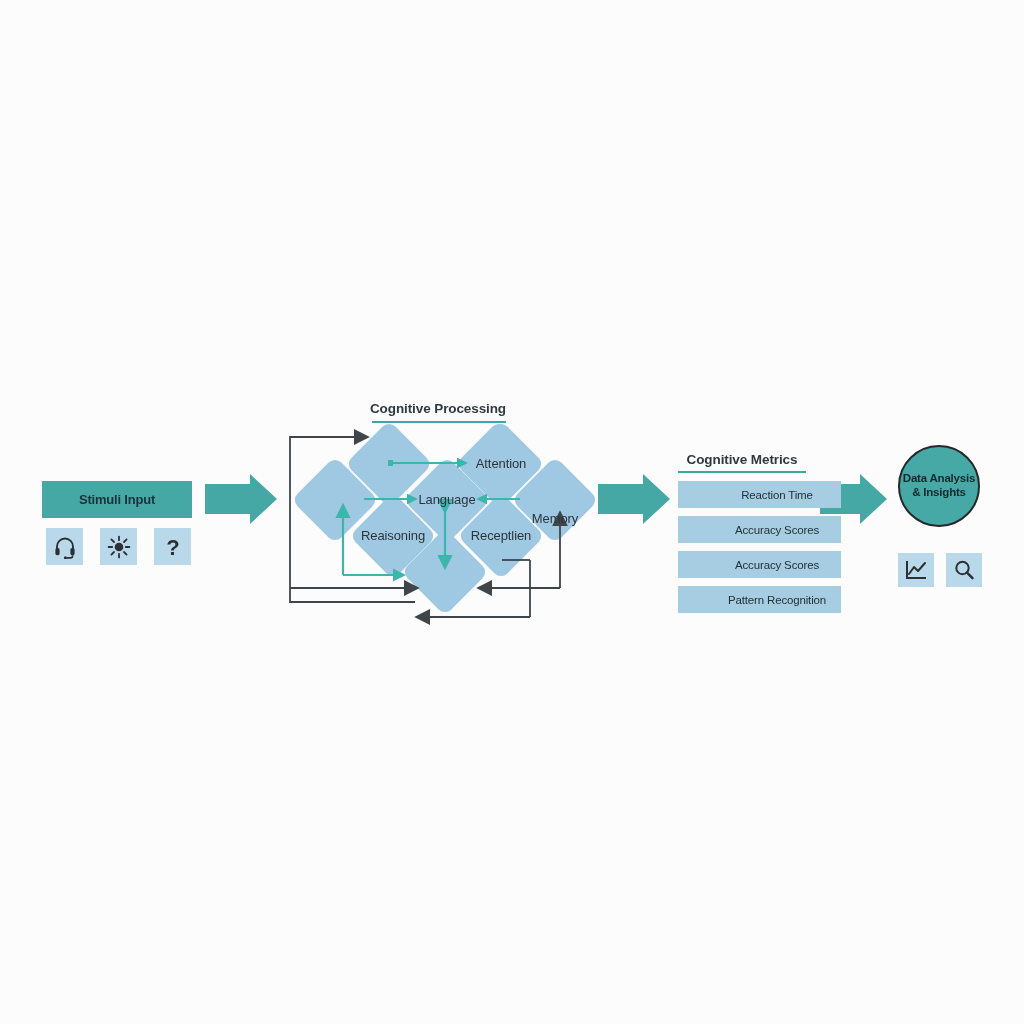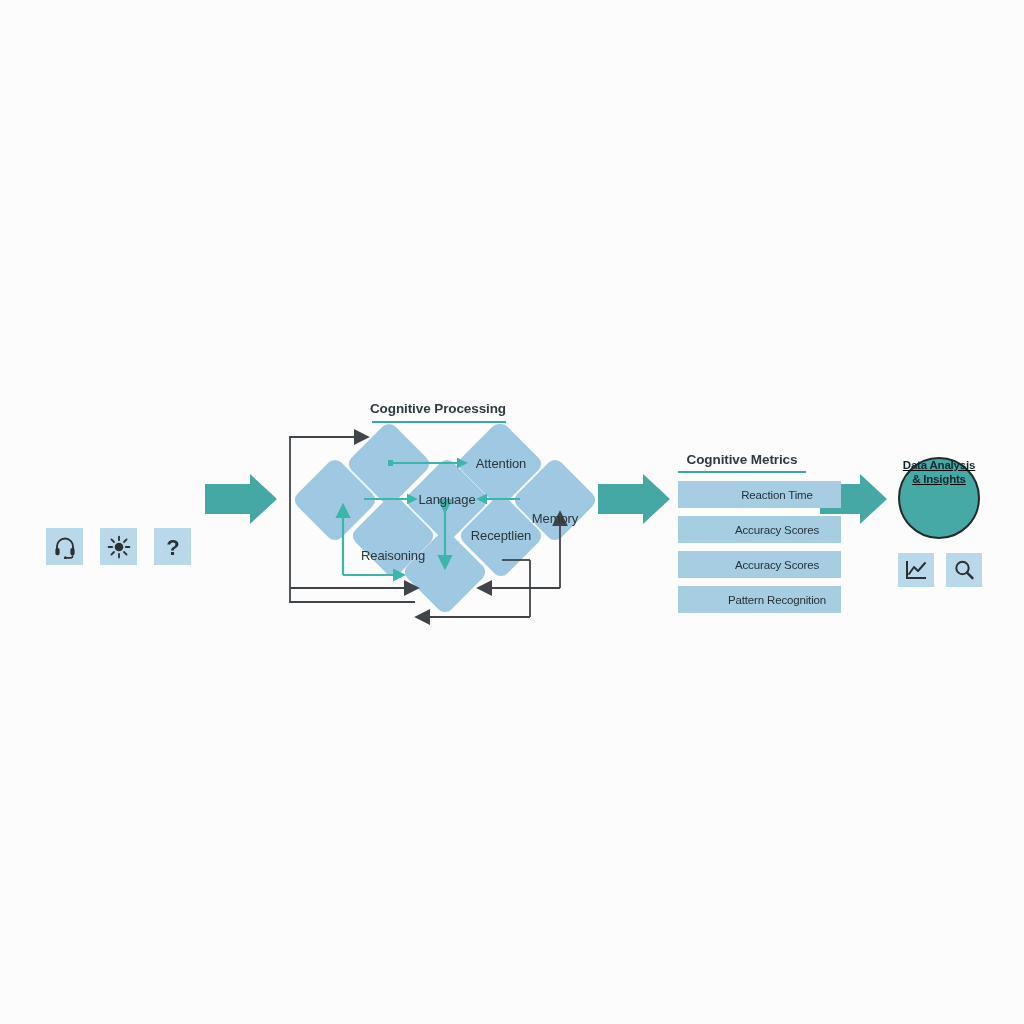--- a/index.html
+++ b/index.html
@@ -95,32 +95,31 @@
   .metric-bar span {
     font-size: 11.5px;
     color: #23313a;
     letter-spacing: -0.15px;
   }
 
   
   .out-circle {
     position: absolute;
     left: 898px;
-    top: 457px;
+    top: 445px;
     width: 82px;
     height: 82px;
     border-radius: 50%;
     background: #47a9a6;
     border: 2.5px solid #24292b;
     display: flex;
-    align-items: flex-start;
+    align-items: center;
     justify-content: center;
     text-align: center;
     box-sizing: border-box;
-    text-decoration: underline;
   }
   .out-circle span {
     font-size: 11.5px;
     font-weight: bold;
     color: #12282f;
     line-height: 1.18;
     letter-spacing: -0.2px;
   }
 
   svg.overlay {
@@ -130,20 +129,23 @@
     width: 1024px;
     height: 1024px;
     pointer-events: none;
   }
 </style>
 </head>
 <body>
 
 <div id="canvas">
 
+  <div class="stimuli-box">
+    <span>Stimuli Input</span>
+  </div>
 
   <div class="icon-tile" style="left:46px; top:528px;">
     <svg width="24" height="24" viewBox="0 0 24 24">
       <path d="M4 14 V11.5 A8 8 0 0 1 20 11.5 V14" fill="none" stroke="#2b3034" stroke-width="1.9"></path>
       <rect x="2.4" y="13" width="4.2" height="7.2" rx="1.7" fill="#2b3034"></rect>
       <rect x="17.4" y="13" width="4.2" height="7.2" rx="1.7" fill="#2b3034"></rect>
       <path d="M19.5 20.2 V21.2 A1.6 1.6 0 0 1 17.9 22.8 H13.4" fill="none" stroke="#2b3034" stroke-width="1.7"></path>
       <circle cx="12.4" cy="22.8" r="1.5" fill="#2b3034"></circle>
     </svg>
   </div>
@@ -245,21 +247,21 @@
       <path d="M598,484 L643,484 L643,474 L670,499 L643,524 L643,514 L598,514 Z" fill="#46a8a5"></path>
     </g>
     <g>
       <path d="M820,484 L860,484 L860,474 L887,499 L860,524 L860,514 L820,514 Z" fill="#46a8a5"></path>
     </g>
   </svg>
 
   <div class="node-label" style="left:455px; top:456px; width:92px;">Attention</div>
   <div class="node-label" style="left:401px; top:492px; width:92px;">Language</div>
   <div class="node-label" style="left:509px; top:511px; width:92px;">Memory</div>
-  <div class="node-label" style="left:347px; top:528px; width:92px;margin-top:20px;">Reaisoning</div>
+  <div class="node-label" style="left:347px; top:528px; width:92px;">Reaisoning</div>
   <div class="node-label" style="left:455px; top:528px; width:92px;">Receptlien</div>
 
   <div class="section-title" style="left:642px; top:452px; width:200px;">Cognitive Metrics</div>
   <div class="section-underline" style="left:678px; top:471px; width:128px;"></div>
 
   <div class="metric-bar" style="top:481px;">
     <span>Reaction Time</span>
   </div>
   <div class="metric-bar" style="top:516px;">
     <span>Accuracy Scores</span>

